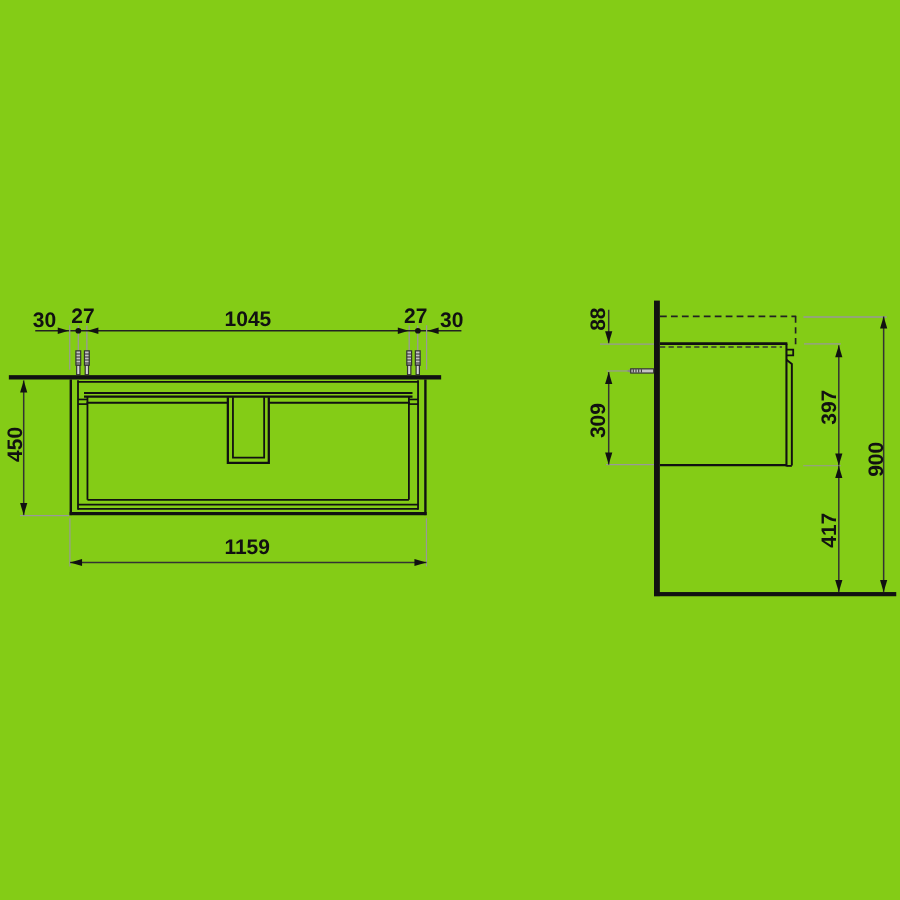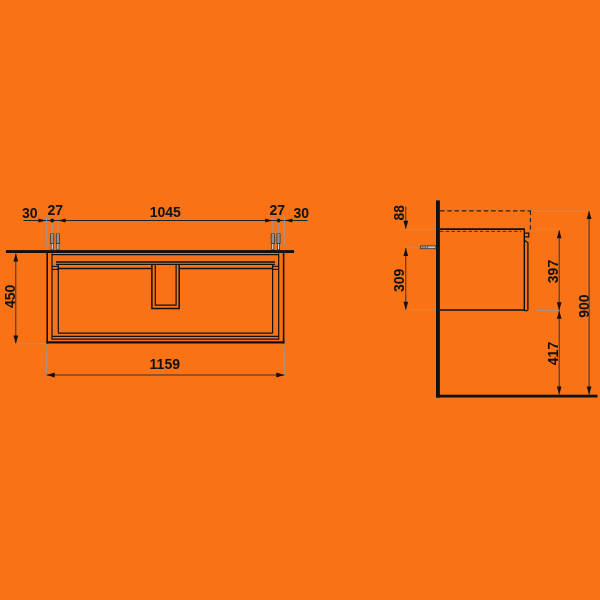--- a/index.html
+++ b/index.html
@@ -1,16 +1,16 @@
 <!DOCTYPE html>
 <html><head>
 <meta charset="utf-8">
 <style>
   html,body{margin:0;padding:0;background:#ffffff;}
-  #page{width:600px;height:600px;position:relative;background:#f97316;text-decoration:underline;}
+  #page{width:600px;height:600px;position:relative;background:#84cc16;text-decoration:underline;}
   svg{display:block;}
   text{font-family:"Liberation Sans",sans-serif;font-weight:bold;fill:#111;}
 </style>
 </head>
 <body>
 <div id="page">
 <svg width="600" height="600" viewBox="0 0 600 600">
 
 <rect x="5.9" y="250.1" width="288.2" height="2.9" fill="#111"></rect>
 

